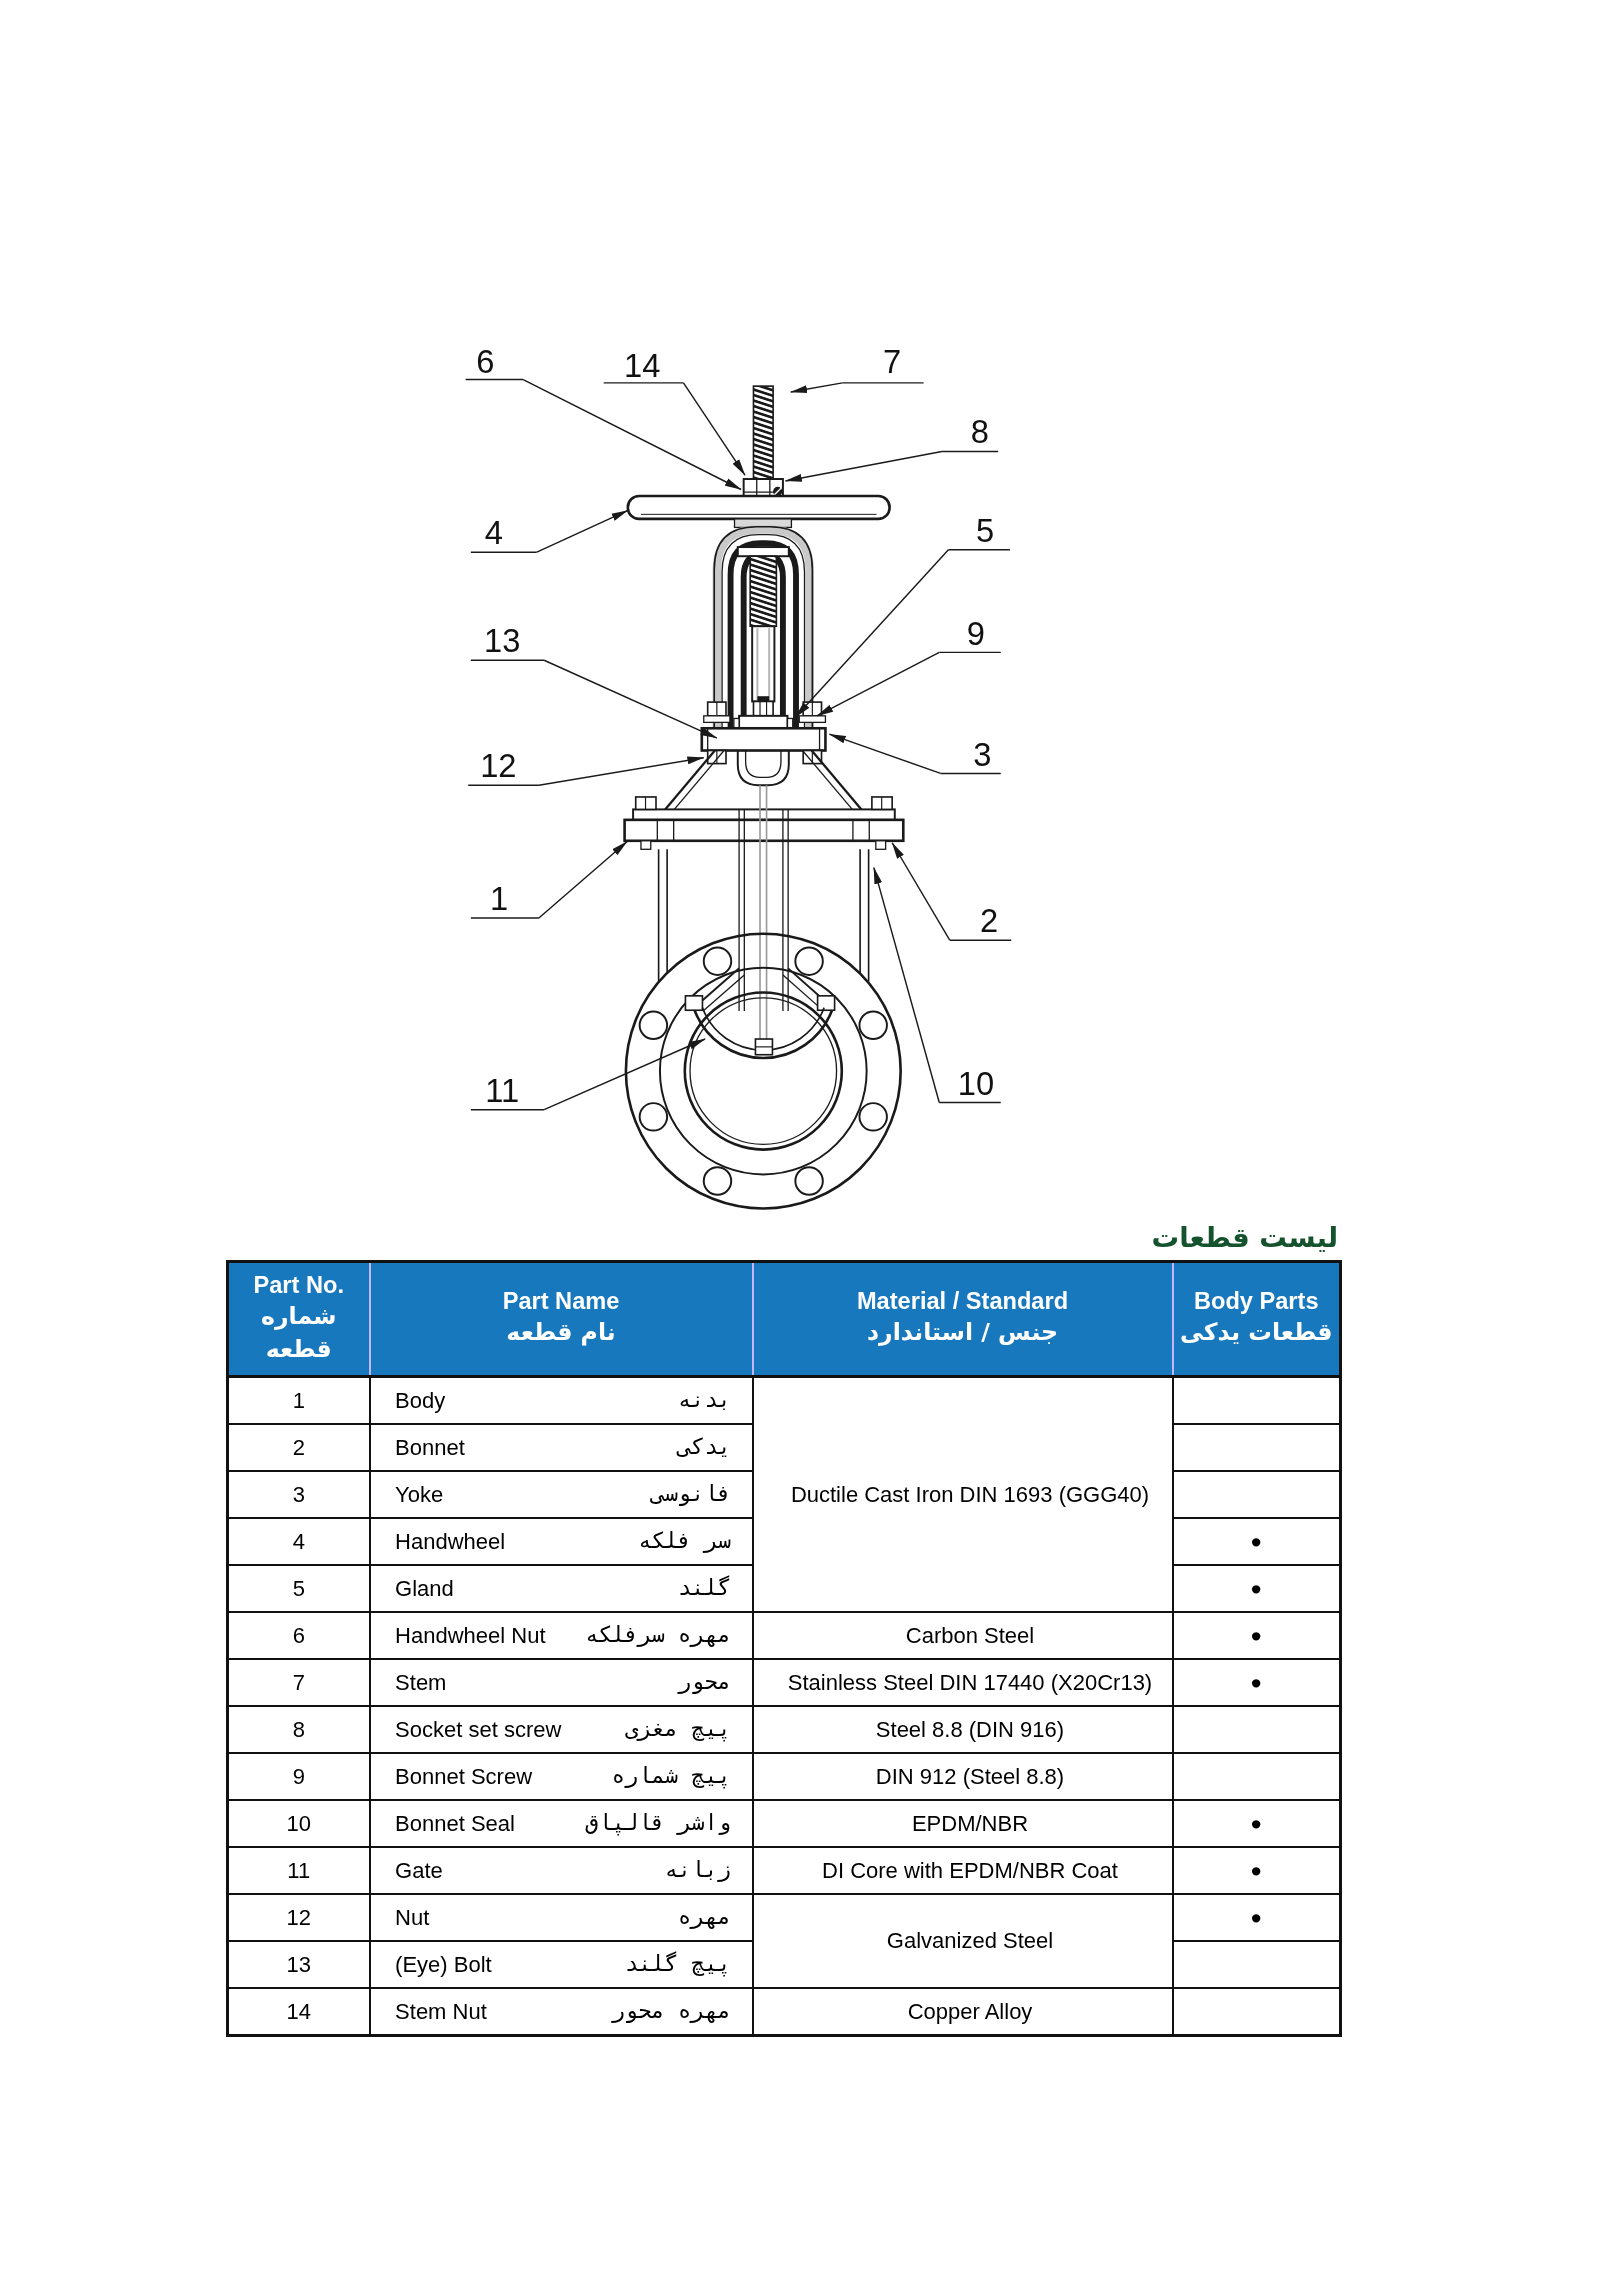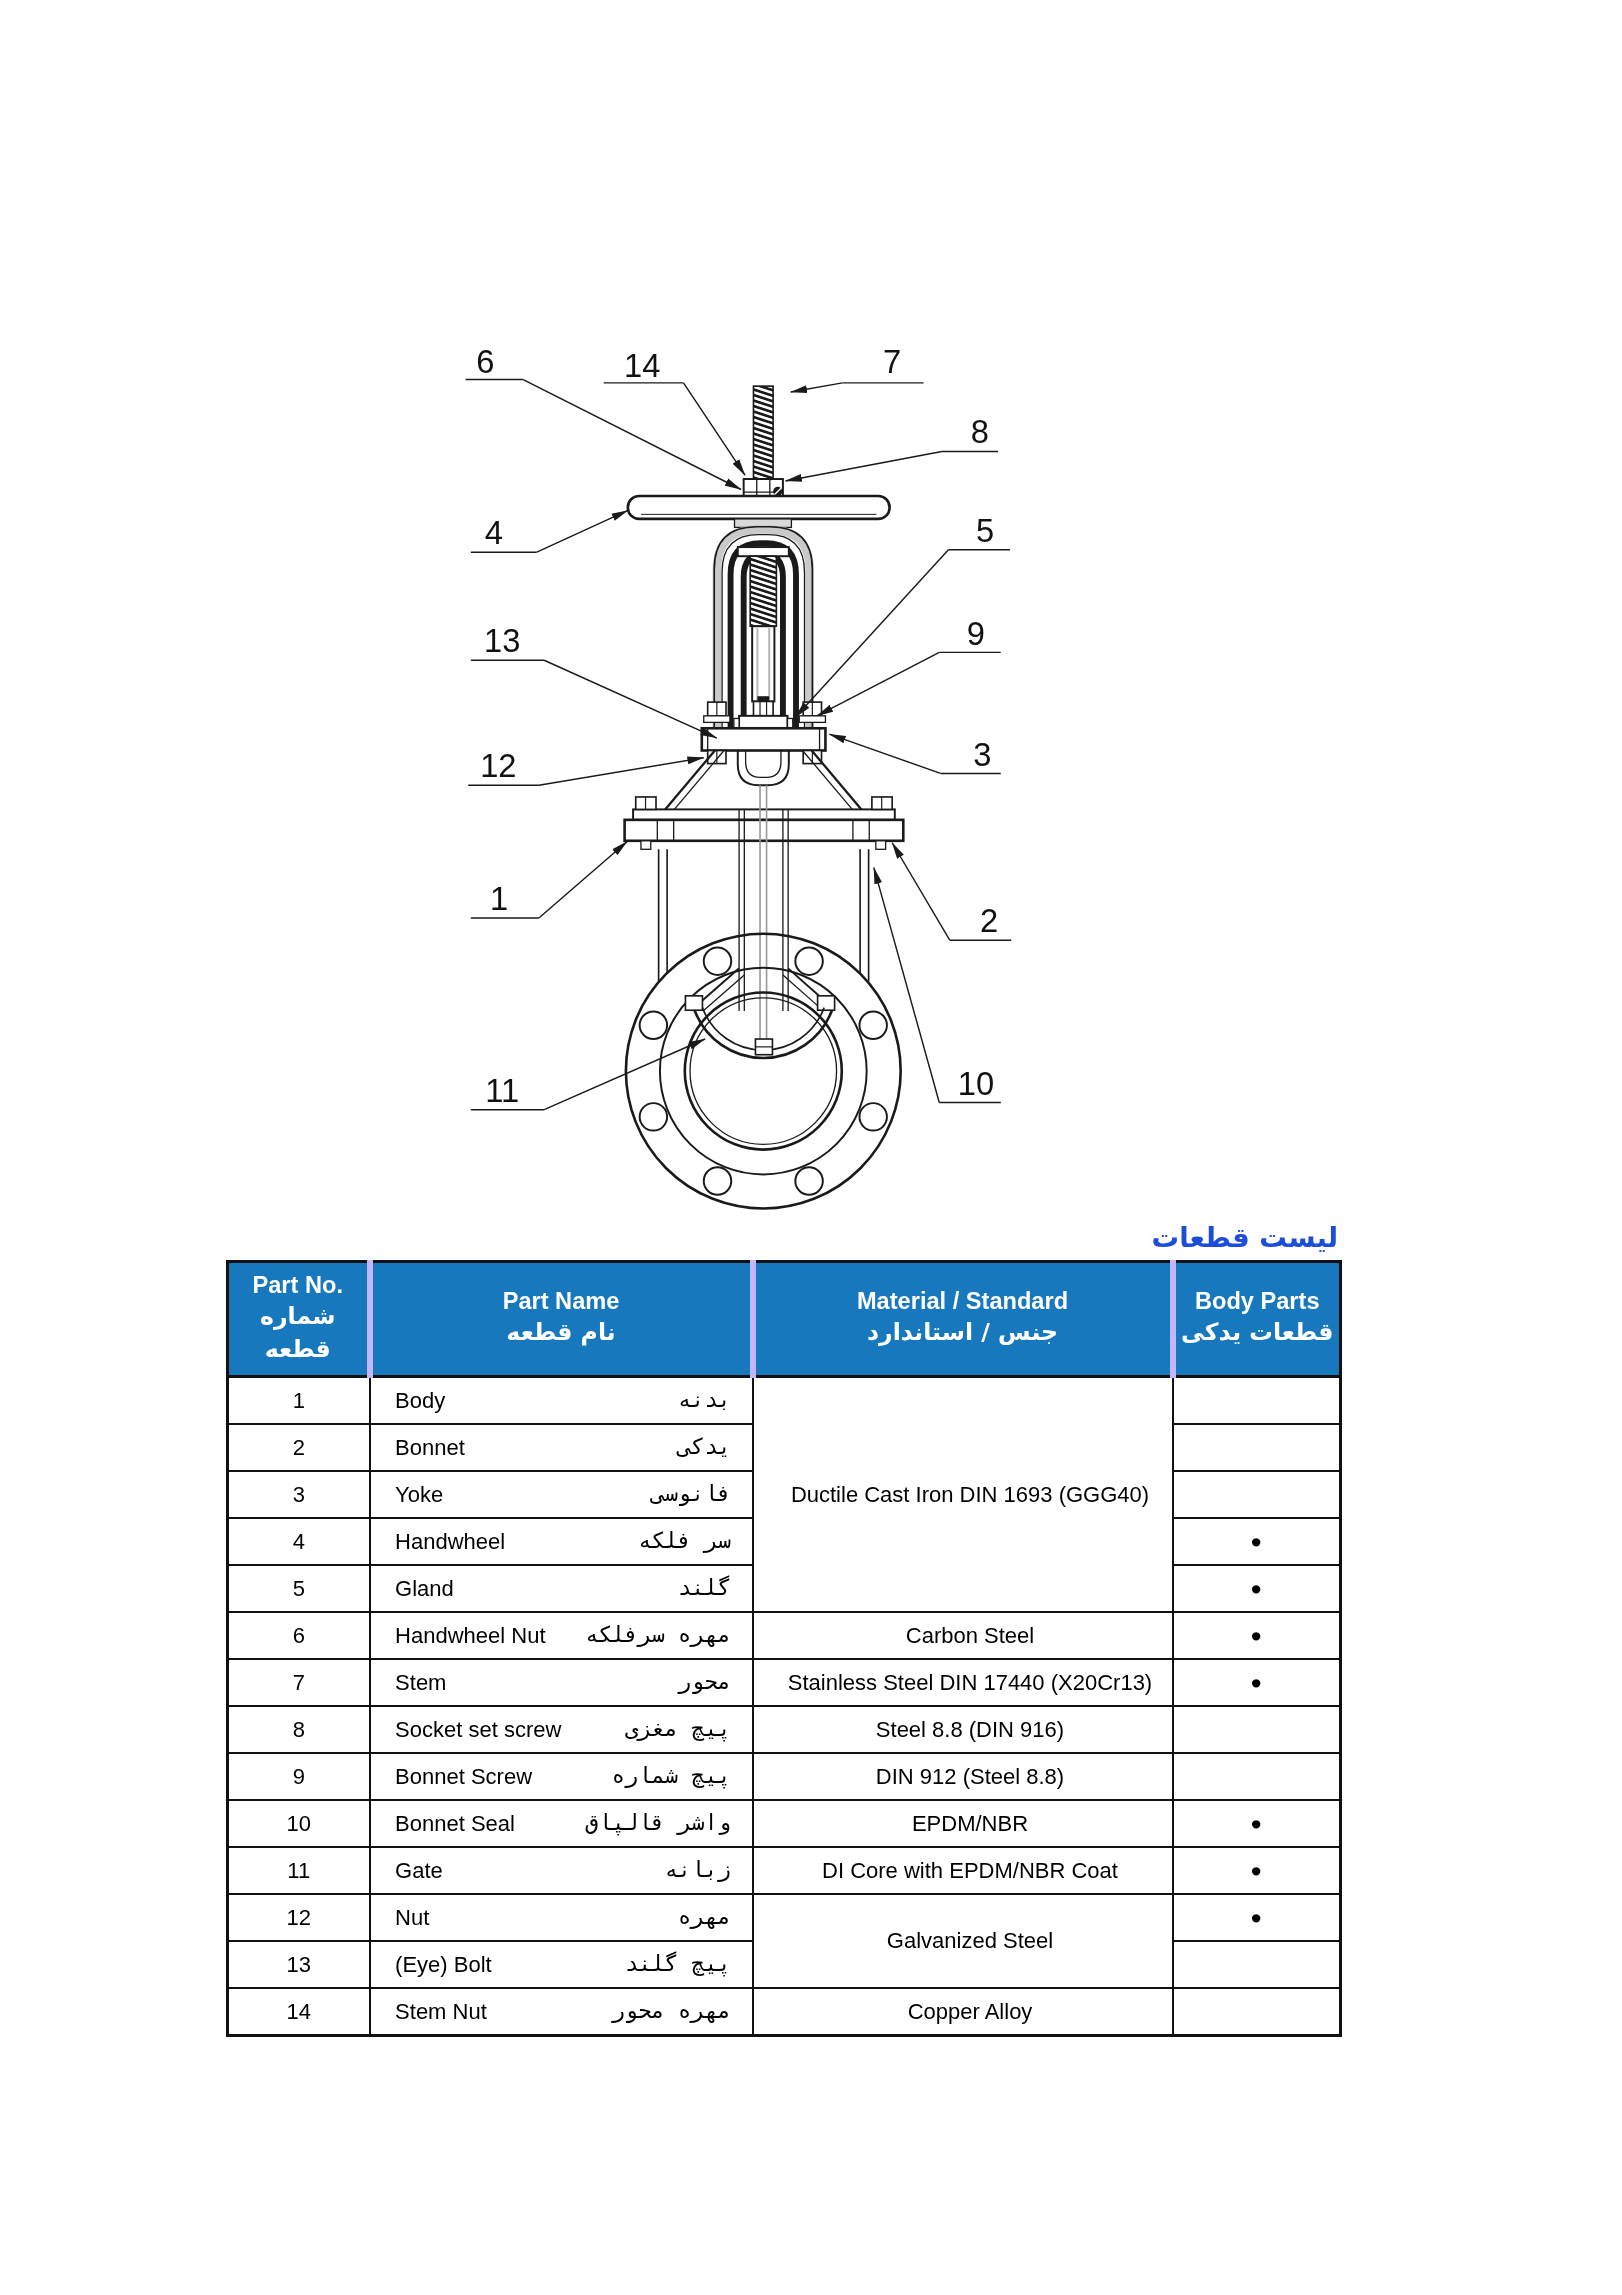--- a/index.html
+++ b/index.html
@@ -5,30 +5,30 @@
   html,body{margin:0;padding:0;}
   body{width:1623px;height:2295px;background:#ffffff;font-family:"Liberation Sans","DejaVu Sans",sans-serif;position:relative;overflow:hidden;}
   .page{position:absolute;left:0;top:0;width:1623px;height:2295px;background:#fff;}
 
   
   .diagram{position:absolute;left:366px;top:288px;width:720px;height:1014px;}
   .callout-num{font-family:"Liberation Sans","DejaVu Sans",sans-serif;font-size:50px;fill:#111;}
 
   
   .title-en{position:absolute;left:226px;top:1280px;font-size:30px;font-weight:bold;color:#6d28d9;}
-  .title-fa{position:absolute;right:285px;top:1221px;font-size:27.5px;font-weight:bold;color:#1d4ed8;direction:rtl;font-family:"DejaVu Sans","Liberation Sans",sans-serif;}
+  .title-fa{position:absolute;right:285px;top:1221px;font-size:27.5px;font-weight:bold;color:#14532d;direction:rtl;font-family:"DejaVu Sans","Liberation Sans",sans-serif;}
 
   
   table.part-table{position:absolute;left:226px;top:1260px;width:1112px;border-collapse:collapse;table-layout:fixed;background:#f9a8d4;}
   .part-table col.c-no{width:142px;}
   .part-table col.c-name{width:383px;}
   .part-table col.c-mat{width:420px;}
   .part-table col.c-spare{width:168px;}
   .part-table{border:3.3px solid #111;}
-  .part-table th{background:#1878BE;color:#fff;font-weight:bold;border-bottom:3.3px solid #111;border-left:6px solid #c4b5fd;padding:7.9px 2.6px 9.2px;vertical-align:middle;}
+  .part-table th{background:#1878BE;color:#fff;font-weight:bold;border-bottom:3.3px solid #111;border-left:2px solid #c4b5fd;padding:7.9px 2.6px 9.2px;vertical-align:middle;}
   .part-table th:first-child{border-left:none;}
   .part-table th .en{display:block;font-size:23.6px;line-height:29px;}
   .part-table th .fa{display:block;font-size:23.6px;line-height:33px;direction:rtl;font-family:"DejaVu Sans","Liberation Sans",sans-serif;}
   .part-table td{border-left:2px solid #111;border-top:2.6px solid #111;height:43px;font-size:22px;color:#000;vertical-align:middle;background:#fff;}
   .part-table td:first-child{border-left:none;}
   .part-table tr.first td{border-top:none;}
   td.no{text-align:center;}
   td.name .nm{display:flex;justify-content:space-between;align-items:center;padding:0 19.6px 0 23.6px;}
   td.name .fa{direction:rtl;font-family:Liberation Mono, monospace;}
   td.mat{text-align:center;padding-left:16px;}

